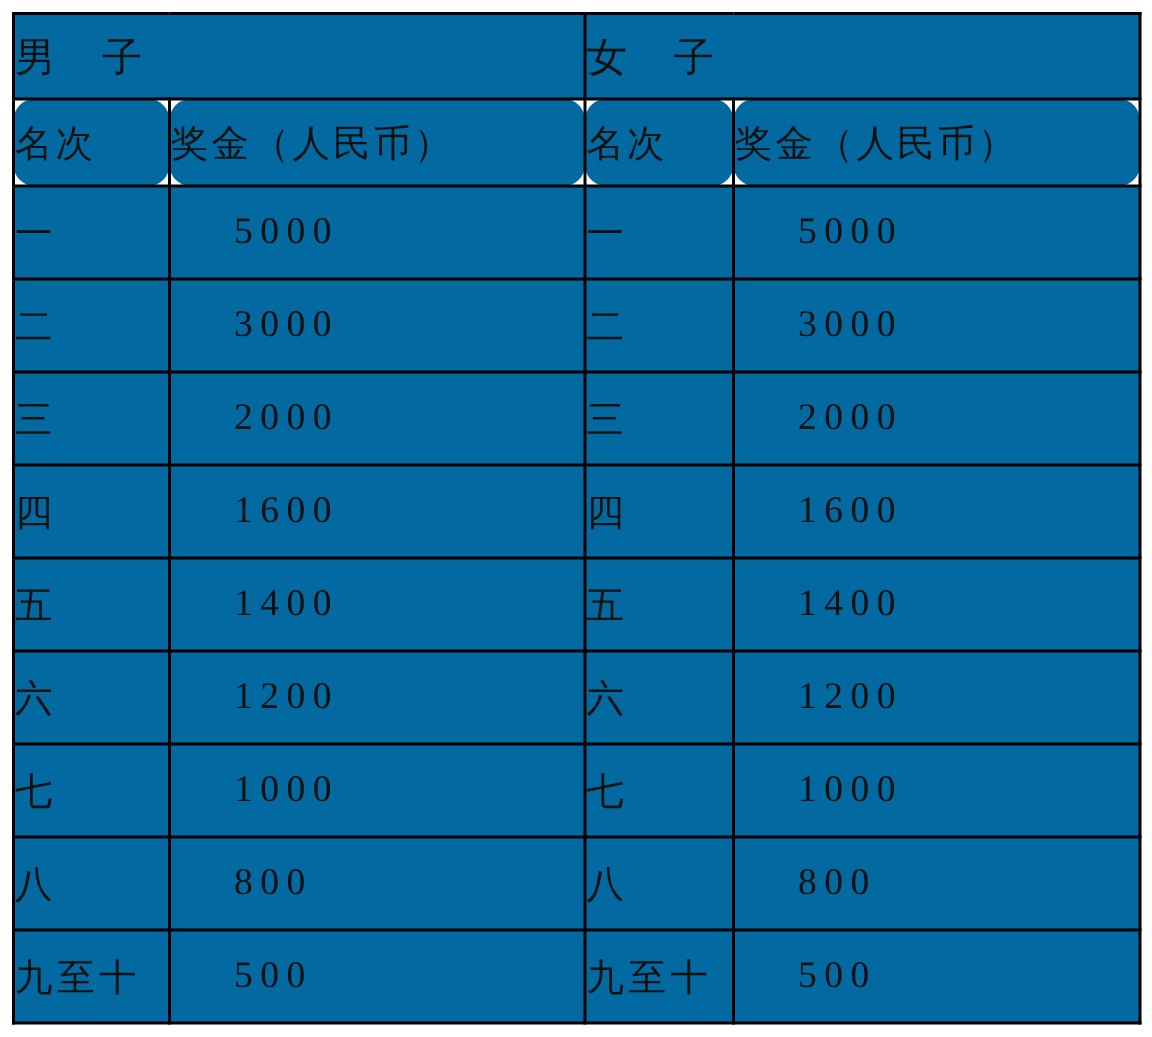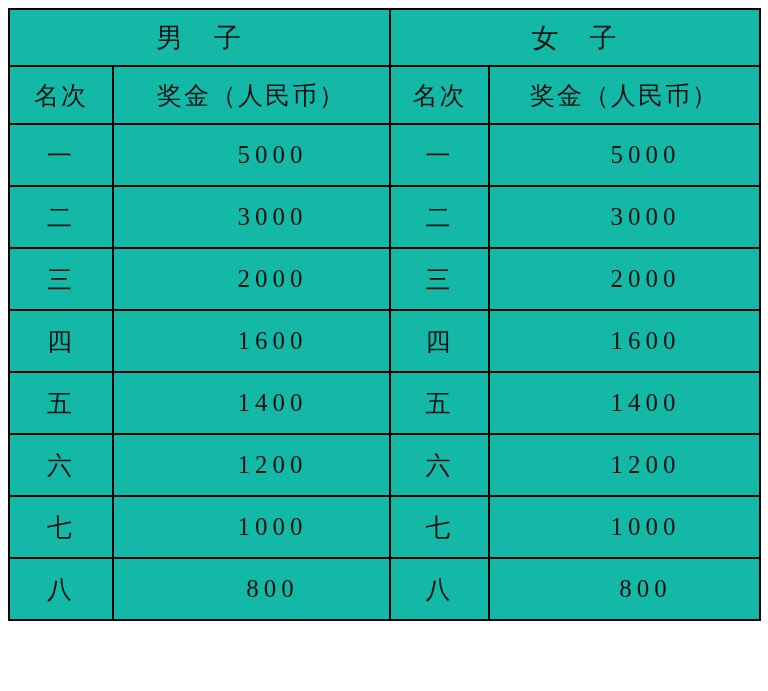--- a/index.html
+++ b/index.html
@@ -23,34 +23,35 @@
     table-layout: fixed;
     background: #ffffff;
   }
   col.c-rank-men    { width: 104px; }
   col.c-prize-men   { width: 277px; }
   col.c-rank-women  { width: 99px;  }
   col.c-prize-women { width: 271px; }
 
   th, td {
     border: 2px solid #000000;
-    text-align: center;
+    text-align: left;
     vertical-align: middle;
     font-weight: normal;
-    background: #14b8a6;
+    background: #0369a1;
   }
   tr.group-row th {
     height: 57px;
     font-size: 27px;
     letter-spacing: 2px;
   }
   tr.sub-row th {
     height: 58px;
     font-size: 25px;
     letter-spacing: 2px;
+    border-radius: 14px;
   }
   tr.data-row td {
     height: 62px;
     font-size: 25px;
   }
   td.rank-cell {
     letter-spacing: 3px;
   }
   td.prize-cell {
     font-size: 26px;
@@ -132,15 +133,21 @@
       <td class="prize-cell">1000</td>
     </tr>
 
     <tr class="data-row">
       <td class="rank-cell">八</td>
       <td class="prize-cell">800</td>
       <td class="rank-cell">八</td>
       <td class="prize-cell">800</td>
     </tr>
 
+    <tr class="data-row">
+      <td class="rank-cell">九至十</td>
+      <td class="prize-cell">500</td>
+      <td class="rank-cell">九至十</td>
+      <td class="prize-cell">500</td>
+    </tr>
   </tbody>
     </table>
 </div>
 
 </body></html>

